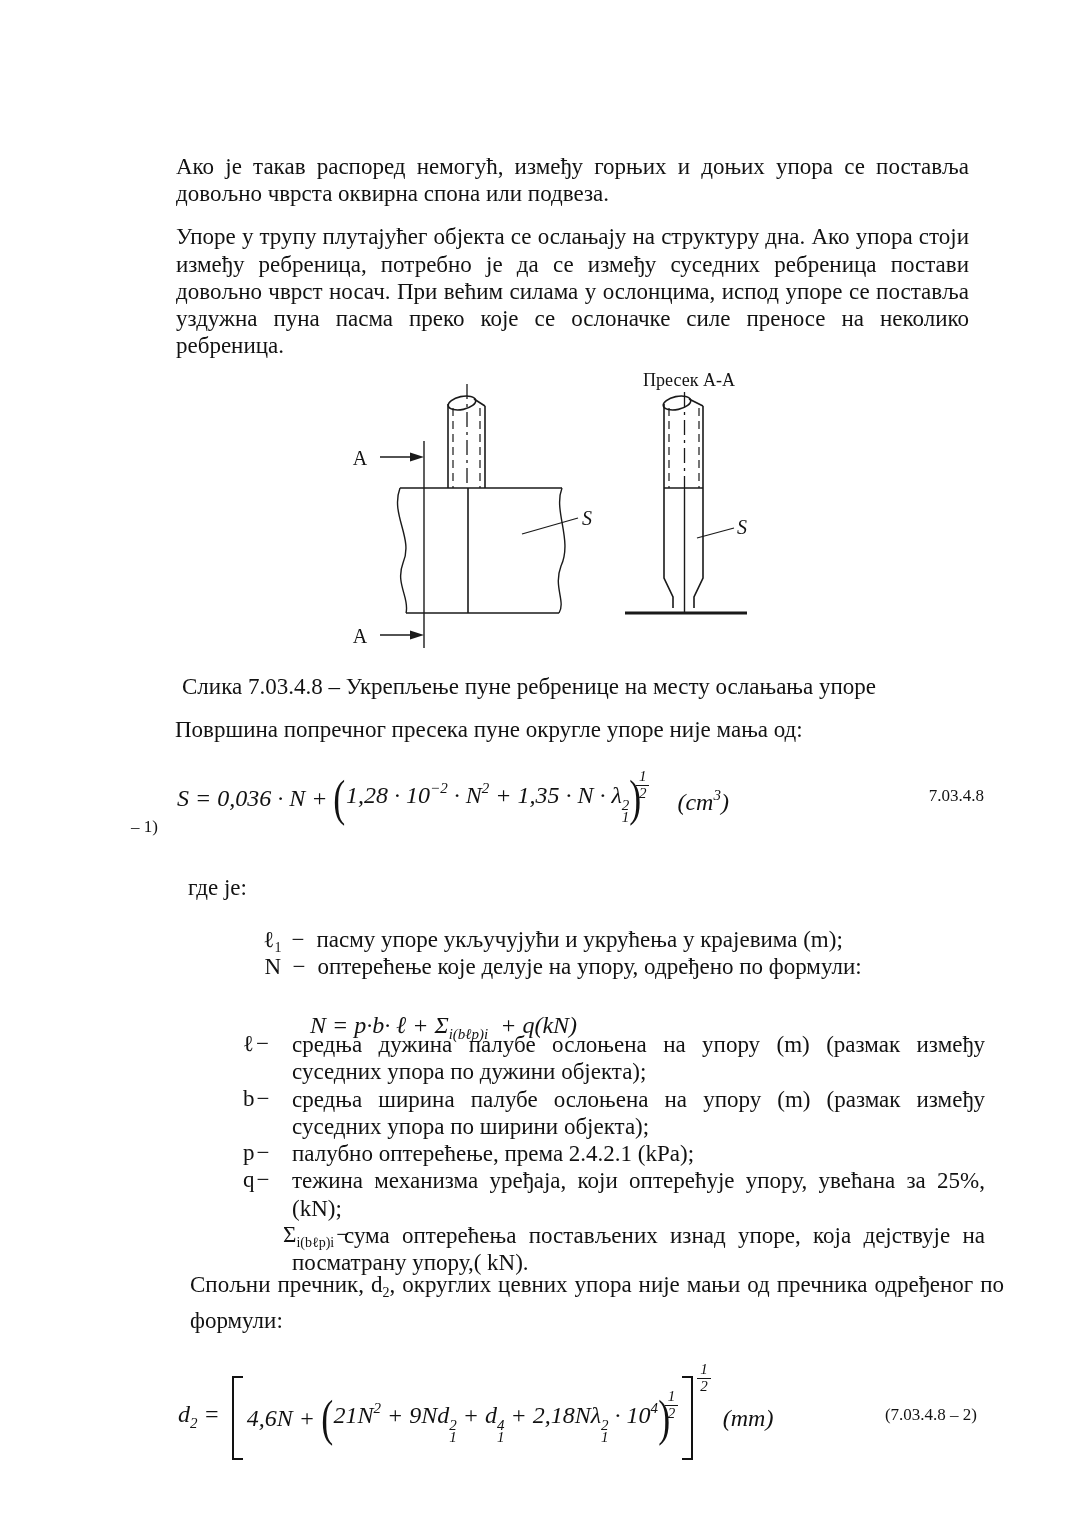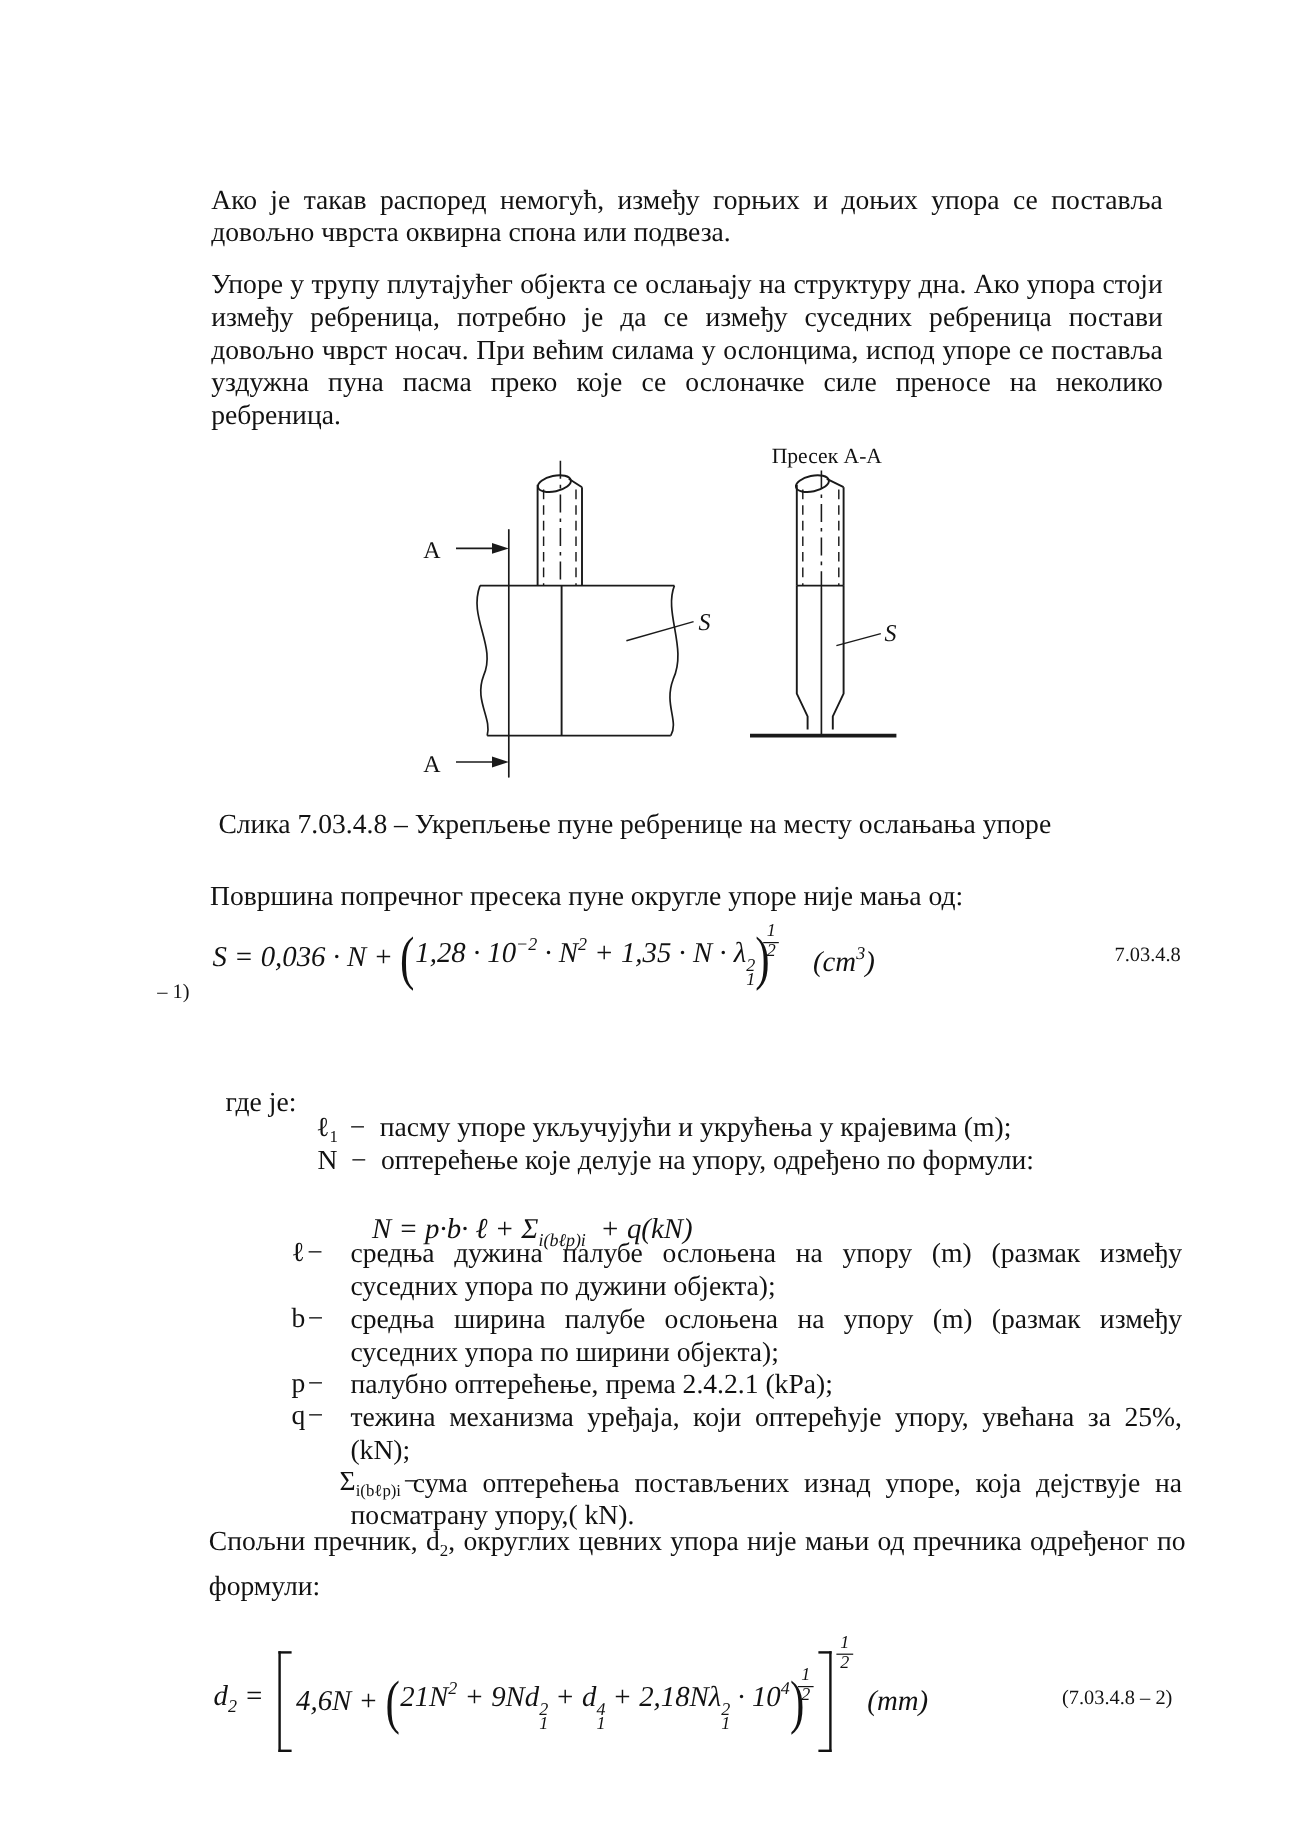--- a/index.html
+++ b/index.html
@@ -105,37 +105,37 @@
     <path d="M295 243 H417" stroke-width="3"></path>
 
     <path d="M367 168 L404 158" stroke-width="1.2"></path>
   </g>
   <text class="fig-title" x="359" y="16" text-anchor="middle">Пресек А-А</text>
   <text class="fig-S" x="407" y="164">S</text>
 </svg>
 
 <div class="abs line23" style="left:182px;top:673px;">Слика 7.03.4.8 – Укрепљење пуне ребренице на месту ослањања упоре</div>
 
-<div class="abs line23" style="left:175px;top:733px;">Површина попречног пресека пуне округле упоре није мања од:</div>
+<div class="abs line23" style="left:175px;top:716px;">Површина попречног пресека пуне округле упоре није мања од:</div>
 
 <div class="formula" style="left:177px;top:775px;height:46px;">
   <span class="ftext">S = 0,036 · N + </span>
   <span class="bigp">(</span>
   <span class="ftext"><span>1,28 · 10</span><span class="sp">−2</span><span> · N</span><span class="sp">2</span><span> + 1,35 · N · λ</span><span class="ss"><span>2</span><span>1</span></span></span>
   <span class="bigp">)</span>
   <span class="fexp f1off">
       <span class="fnum">1</span>
       <span>2</span>
     </span>
   <span class="ftext unit"><span>(cm</span><span class="sp">3</span><span>)</span></span>
 </div>
 <div class="eqnum" style="right:106px;top:786px;">7.03.4.8</div>
 <div class="eqnum" style="left:131px;top:817px;">– 1)</div>
 
-<div class="abs line23" style="left:188px;top:874px;margin-top:31px;">где је:</div>
+<div class="abs line23" style="left:188px;top:874px;">где је:</div>
 
 <div class="symline" style="left:252px;top:901px;">
   <span class="symbox"><span>ℓ</span><span class="sbu">1</span></span><span class="dsh">−</span><span>пасму упоре укључујући и укрућења у крајевима (m);</span>
 </div>
 <div class="symline" style="left:253px;top:928px;">
   <span class="symbox"><span>N</span><span class="sbu"></span></span><span class="dsh">−</span><span>оптерећење које делује на упору, одређено по формули:</span>
 </div>
 
 <div class="abs ftext" style="left:298px;top:980px;">
   <span>N = p·b· ℓ + Σ</span><span class="sb" style="font-style:italic;">i(bℓp)i</span><span>  + q(kN)</span>
@@ -157,21 +157,21 @@
   <div class="def-row">
     <span class="def-sym"><span>q</span><span class="dsh">−</span></span>
     <div class="def-text">тежина механизма уређаја, који оптерећује упору, увећана за 25%, (kN);</div>
   </div>
   <div class="def-row">
     <span class="def-sym sig"><span>Σ</span><span class="sbu">i(bℓp)i</span><span class="dsh">−</span></span>
     <div class="def-text sig">сума оптерећења постављених изнад упоре, која дејствује на посматрану упору,( kN).</div>
   </div>
 </div>
 
-<div class="abs body-text" style="left:174px;top:1271px;width:814px;line-height:28.2px;">
+<div class="abs body-text" style="left:190px;top:1271px;width:814px;line-height:28.2px;">
   <span>Спољни пречник, d</span><span class="sbu">2</span><span>, округлих цевних упора није мањи од пречника одређеног по формули:</span>
 </div>
 
 <div class="formula" style="left:178px;top:1376px;height:84px;">
   <span class="ftext"><span>d</span><span class="sb" style="font-style:italic;">2</span><span> = </span></span>
   <span class="bigb bo"></span>
   <span class="ftext">4,6N + </span>
   <span class="bigp">(</span>
   <span class="ftext"><span>21N</span><span class="sp">2</span><span> + 9Nd</span><span class="ss"><span>2</span><span>1</span></span><span> + d</span><span class="ss"><span>4</span><span>1</span></span><span> + 2,18Nλ</span><span class="ss"><span>2</span><span>1</span></span><span> · 10</span><span class="sp">4</span></span>
   <span class="bigp">)</span>

